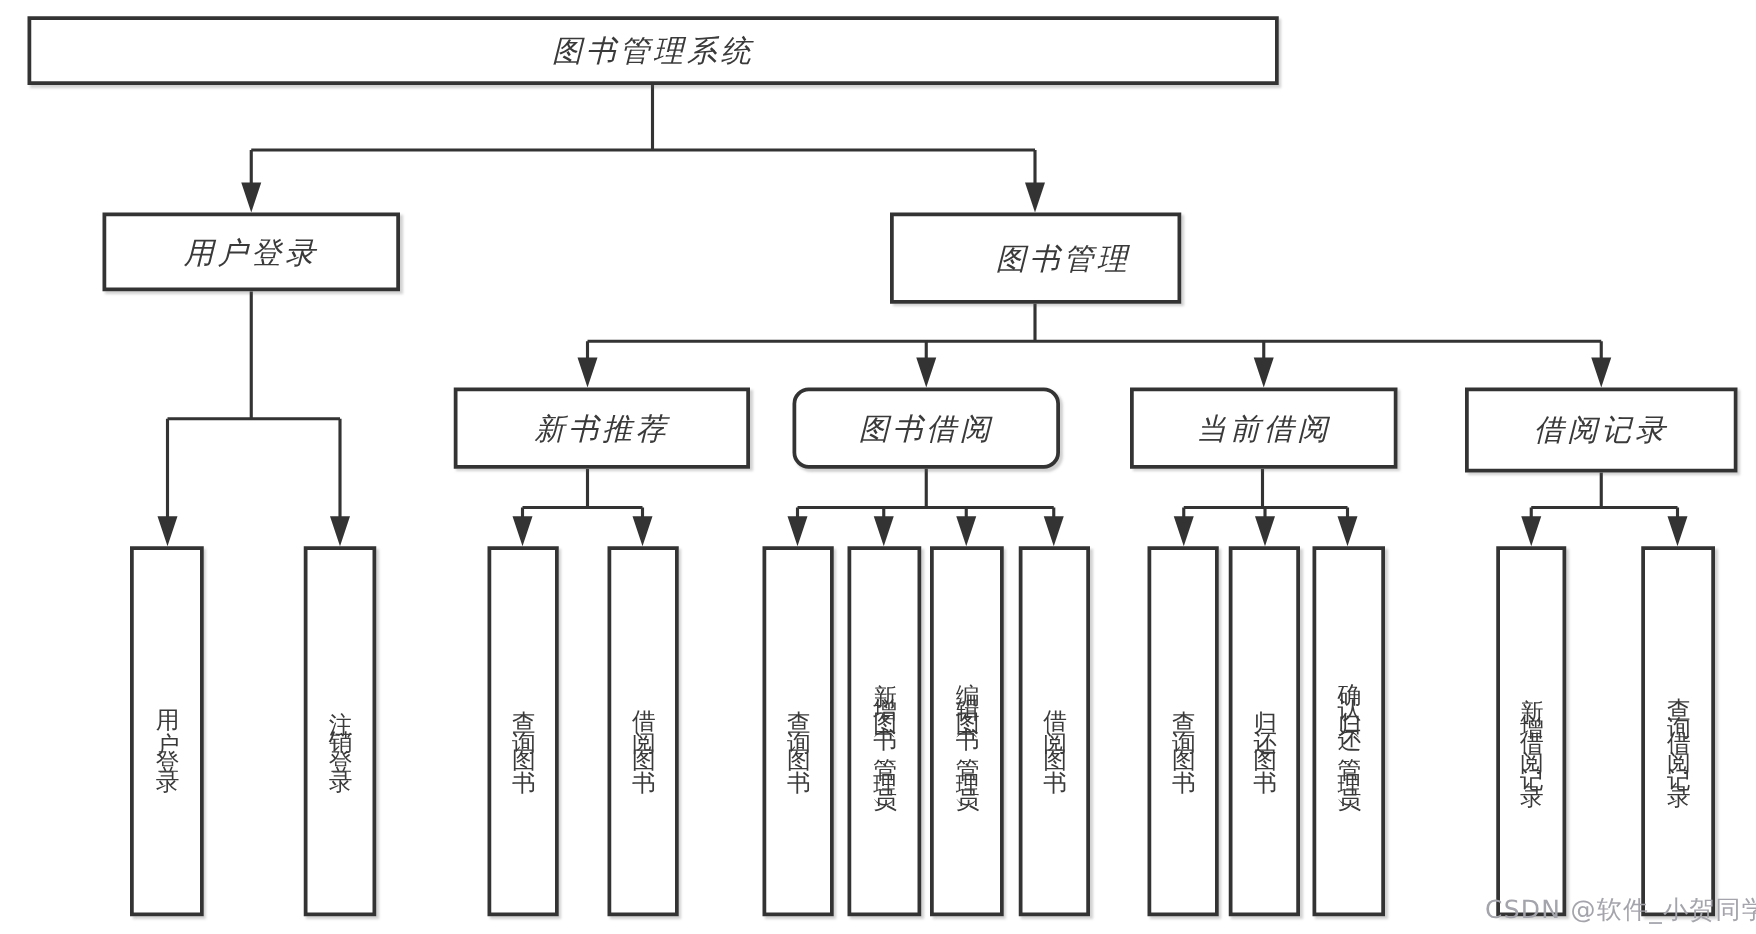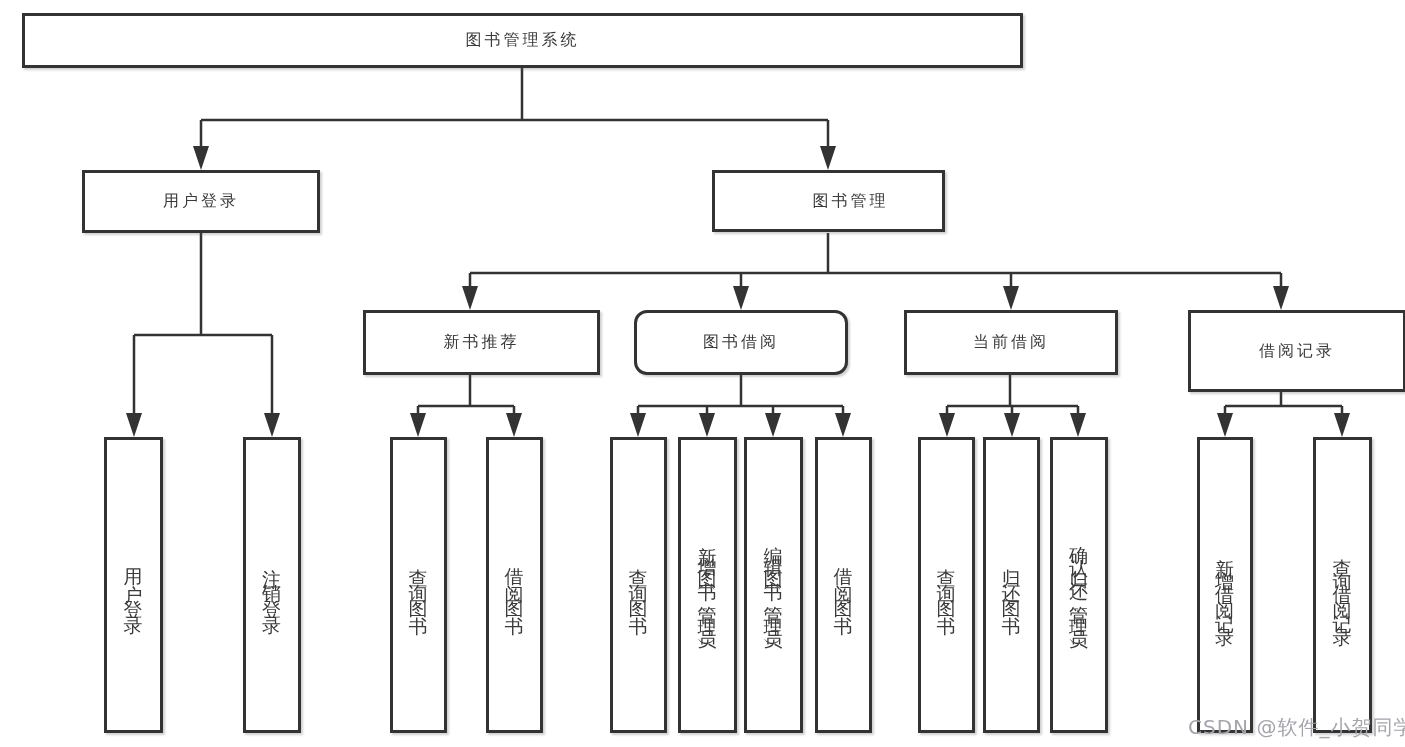--- a/index.html
+++ b/index.html
@@ -7,21 +7,21 @@
     position:relative; width:1405px; height:747px; background:#ffffff;
     font-family:"DejaVu Sans","Liberation Sans",sans-serif;
     color:#3a3a3a; overflow:hidden;
   }
   .box {
     position:absolute; box-sizing:border-box;
     border:3px solid #333333; background:#ffffff;
     display:flex; align-items:center; justify-content:center;
     box-shadow:2px 2px 2px rgba(90,90,90,0.28);
   }
-  .hlabel { font-size:16px; letter-spacing:3px; white-space:nowrap; }
+  .hlabel { font-size:24px; letter-spacing:3px; white-space:nowrap;font-style:italic; }
   .leaf { top:437px; height:296px; }
   .vtext {
     writing-mode:vertical-rl; text-orientation:mixed;
     font-size:19px; line-height:1; white-space:nowrap;
   }
   .sp16 { letter-spacing:16px; }
   .sp14 { letter-spacing:14px; }
   .sp12 { letter-spacing:12px; }
   svg.wires { position:absolute; left:0; top:0; z-index:0; }
   .box { z-index:1; }
@@ -75,34 +75,34 @@
     </g>
   </svg>
 
   <div class="box" style="left:22px; top:13px; width:1001px; height:55px;">
     <span class="hlabel">图书管理系统</span>
   </div>
 
   <div class="box" style="left:82px; top:170px; width:238px; height:63px;">
     <span class="hlabel">用户登录</span>
   </div>
-  <div class="box" style="left:712px; top:170px; width:233px; height:62px;padding-left:44px;">
+  <div class="box" style="left:712px; top:170px; width:233px; height:73px;padding-left:44px;">
     <span class="hlabel">图书管理</span>
   </div>
 
   <div class="box" style="left:363px; top:310px; width:237px; height:65px;">
     <span class="hlabel">新书推荐</span>
   </div>
   <div class="box" style="left:634px; top:310px; width:214px; height:65px;border-radius:13px;">
     <span class="hlabel">图书借阅</span>
   </div>
   <div class="box" style="left:904px; top:310px; width:214px; height:65px;align-items:center;">
     <span class="hlabel">当前借阅</span>
   </div>
-  <div class="box" style="left:1172px; top:310px; width:218px; height:82px;margin-left:16px;">
+  <div class="box" style="left:1172px; top:310px; width:218px; height:68px;">
     <span class="hlabel">借阅记录</span>
   </div>
 
   <div class="box leaf" style="left:104px; width:59px;">
     <span class="vtext sp16">用户登录</span>
   </div>
   <div class="box leaf" style="left:243px; width:58px;">
     <span class="vtext sp16">注销登录</span>
   </div>
 

